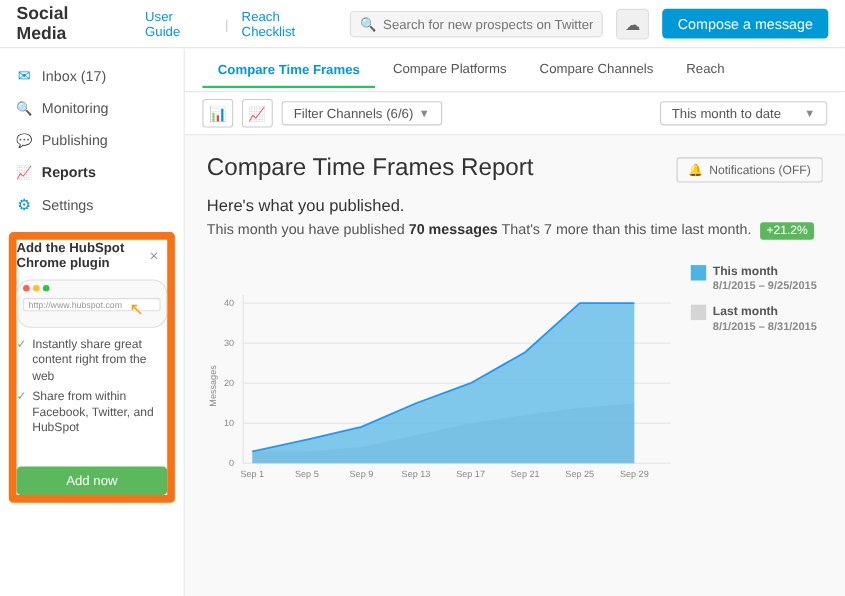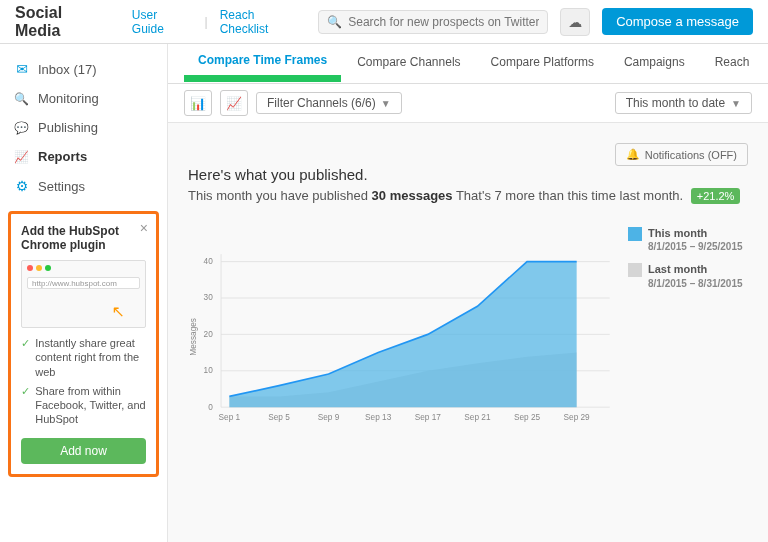--- a/index.html
+++ b/index.html
@@ -97,23 +97,22 @@
       font-size: 13px;
       color: #555;
     }
     .sidebar-item.active { color: #333; font-weight: bold; }
     .sidebar-item .icon { font-size: 14px; color: #0099d8; width: 16px; text-align: center; }
     .sidebar-item.active .icon { color: #666; }
 
     
     .plugin-box {
       margin: 10px 8px;
-      border: 3px solid #f97316;
+      border: 7px solid #f97316;
       border-radius: 4px;
-      padding: 10px;
       background: #fff;
       font-size: 11px;
       position: relative;
     }
     .plugin-box-title {
       font-size: 12px;
       font-weight: bold;
       margin-bottom: 8px;
       color: #333;
     }
@@ -121,22 +120,22 @@
       position: absolute;
       top: 6px;
       right: 8px;
       cursor: pointer;
       color: #999;
       font-size: 14px;
     }
     .plugin-browser {
       background: #f9f9f9;
       border: 1px solid #ddd;
-      border-radius: 2px;
-      height: 68px;
+      border-radius: 13px;
+      height: 44px;
       margin-bottom: 8px;
       position: relative;
       overflow: hidden;
     }
     .browser-dots {
       display: flex;
       gap: 3px;
       padding: 4px 5px;
     }
     .browser-dot {
@@ -178,21 +177,21 @@
     .plugin-feature .check { color: #5cb85c; font-size: 11px; flex-shrink: 0; }
     .add-now-btn {
       background: #5cb85c;
       color: #fff;
       border: none;
       border-radius: 4px;
       width: 100%;
       padding: 6px;
       font-size: 12px;
       cursor: pointer;
-      margin-top: 6px;
+      margin-top: 22px;
     }
 
     
     .main {
       flex: 1;
       background: #f9f9f9;
       overflow: hidden;
     }
 
     
@@ -208,21 +207,21 @@
     .tab {
       padding: 8px 14px;
       font-size: 12px;
       color: #555;
       cursor: pointer;
       border-bottom: 3px solid transparent;
       white-space: nowrap;
     }
     .tab.active {
       color: #0099d8;
-      border-bottom: 7px solid #22c55e;
+      border-bottom: 2px solid #22c55e;
       font-weight: bold;
     }
 
     
     .filter-bar {
       background: #fff;
       border-bottom: 1px solid #e5e5e5;
       padding: 6px 16px;
       display: flex;
       align-items: center;
@@ -251,21 +250,21 @@
       padding: 3px 10px;
       font-size: 12px;
       color: #555;
       cursor: pointer;
     }
     .filter-channels-btn .caret { font-size: 10px; color: #888; }
     .date-range-select {
       margin-left: auto;
       display: flex;
       align-items: center;
-      gap: 6px;
+      gap: 21px;
       border: 1px solid #ccc;
       border-radius: 3px;
       background: #fff;
       padding: 3px 10px;
       font-size: 12px;
       color: #555;
       cursor: pointer;
     }
 
     
@@ -415,23 +414,22 @@
         <span>Share from within Facebook, Twitter, and HubSpot</span>
       </div>
       <button class="add-now-btn">Add now</button>
     </div>
   </div>
 
   <div class="main">
 
     <div class="tabs-bar">
       <div class="tab active">Compare Time Frames</div>
+      <div class="tab">Compare Platforms</div>
       <div class="tab">Compare Channels</div>
-      <div class="tab">Compare Platforms</div>
-      <div class="tab">Campaigns</div>
       <div class="tab">Reach</div>
     </div>
 
     <div class="filter-bar">
       <div class="filter-icon-btn">
         <span style="font-size:13px;">📊</span>
       </div>
       <div class="filter-icon-btn">
         <span style="font-size:13px;">📈</span>
       </div>
@@ -445,27 +443,28 @@
       </div>
     </div>
 
     <div class="report-content">
 
       <div style="overflow:hidden;">
         <button class="notifications-btn">
           <span>🔔</span>
           <span>Notifications (OFF)</span>
         </button>
+        <div class="report-title">Compare Time Frames Report</div>
       </div>
 
       <div class="published-section">
         <div class="published-title">Here's what you published.</div>
         <div class="published-desc">
           <span>This month you have published</span>
-          <strong>30 messages</strong>
+          <strong>70 messages</strong>
           <span>That's 7 more than this time last month.</span>
           <span class="badge-green">+21.2%</span>
         </div>
       </div>
 
       <div class="chart-container">
         <div class="chart-area">
           <svg class="chart" viewBox="0 0 520 230">
 
             <line x1="40" y1="10" x2="40" y2="195" stroke="#ddd" stroke-width="1"></line>

